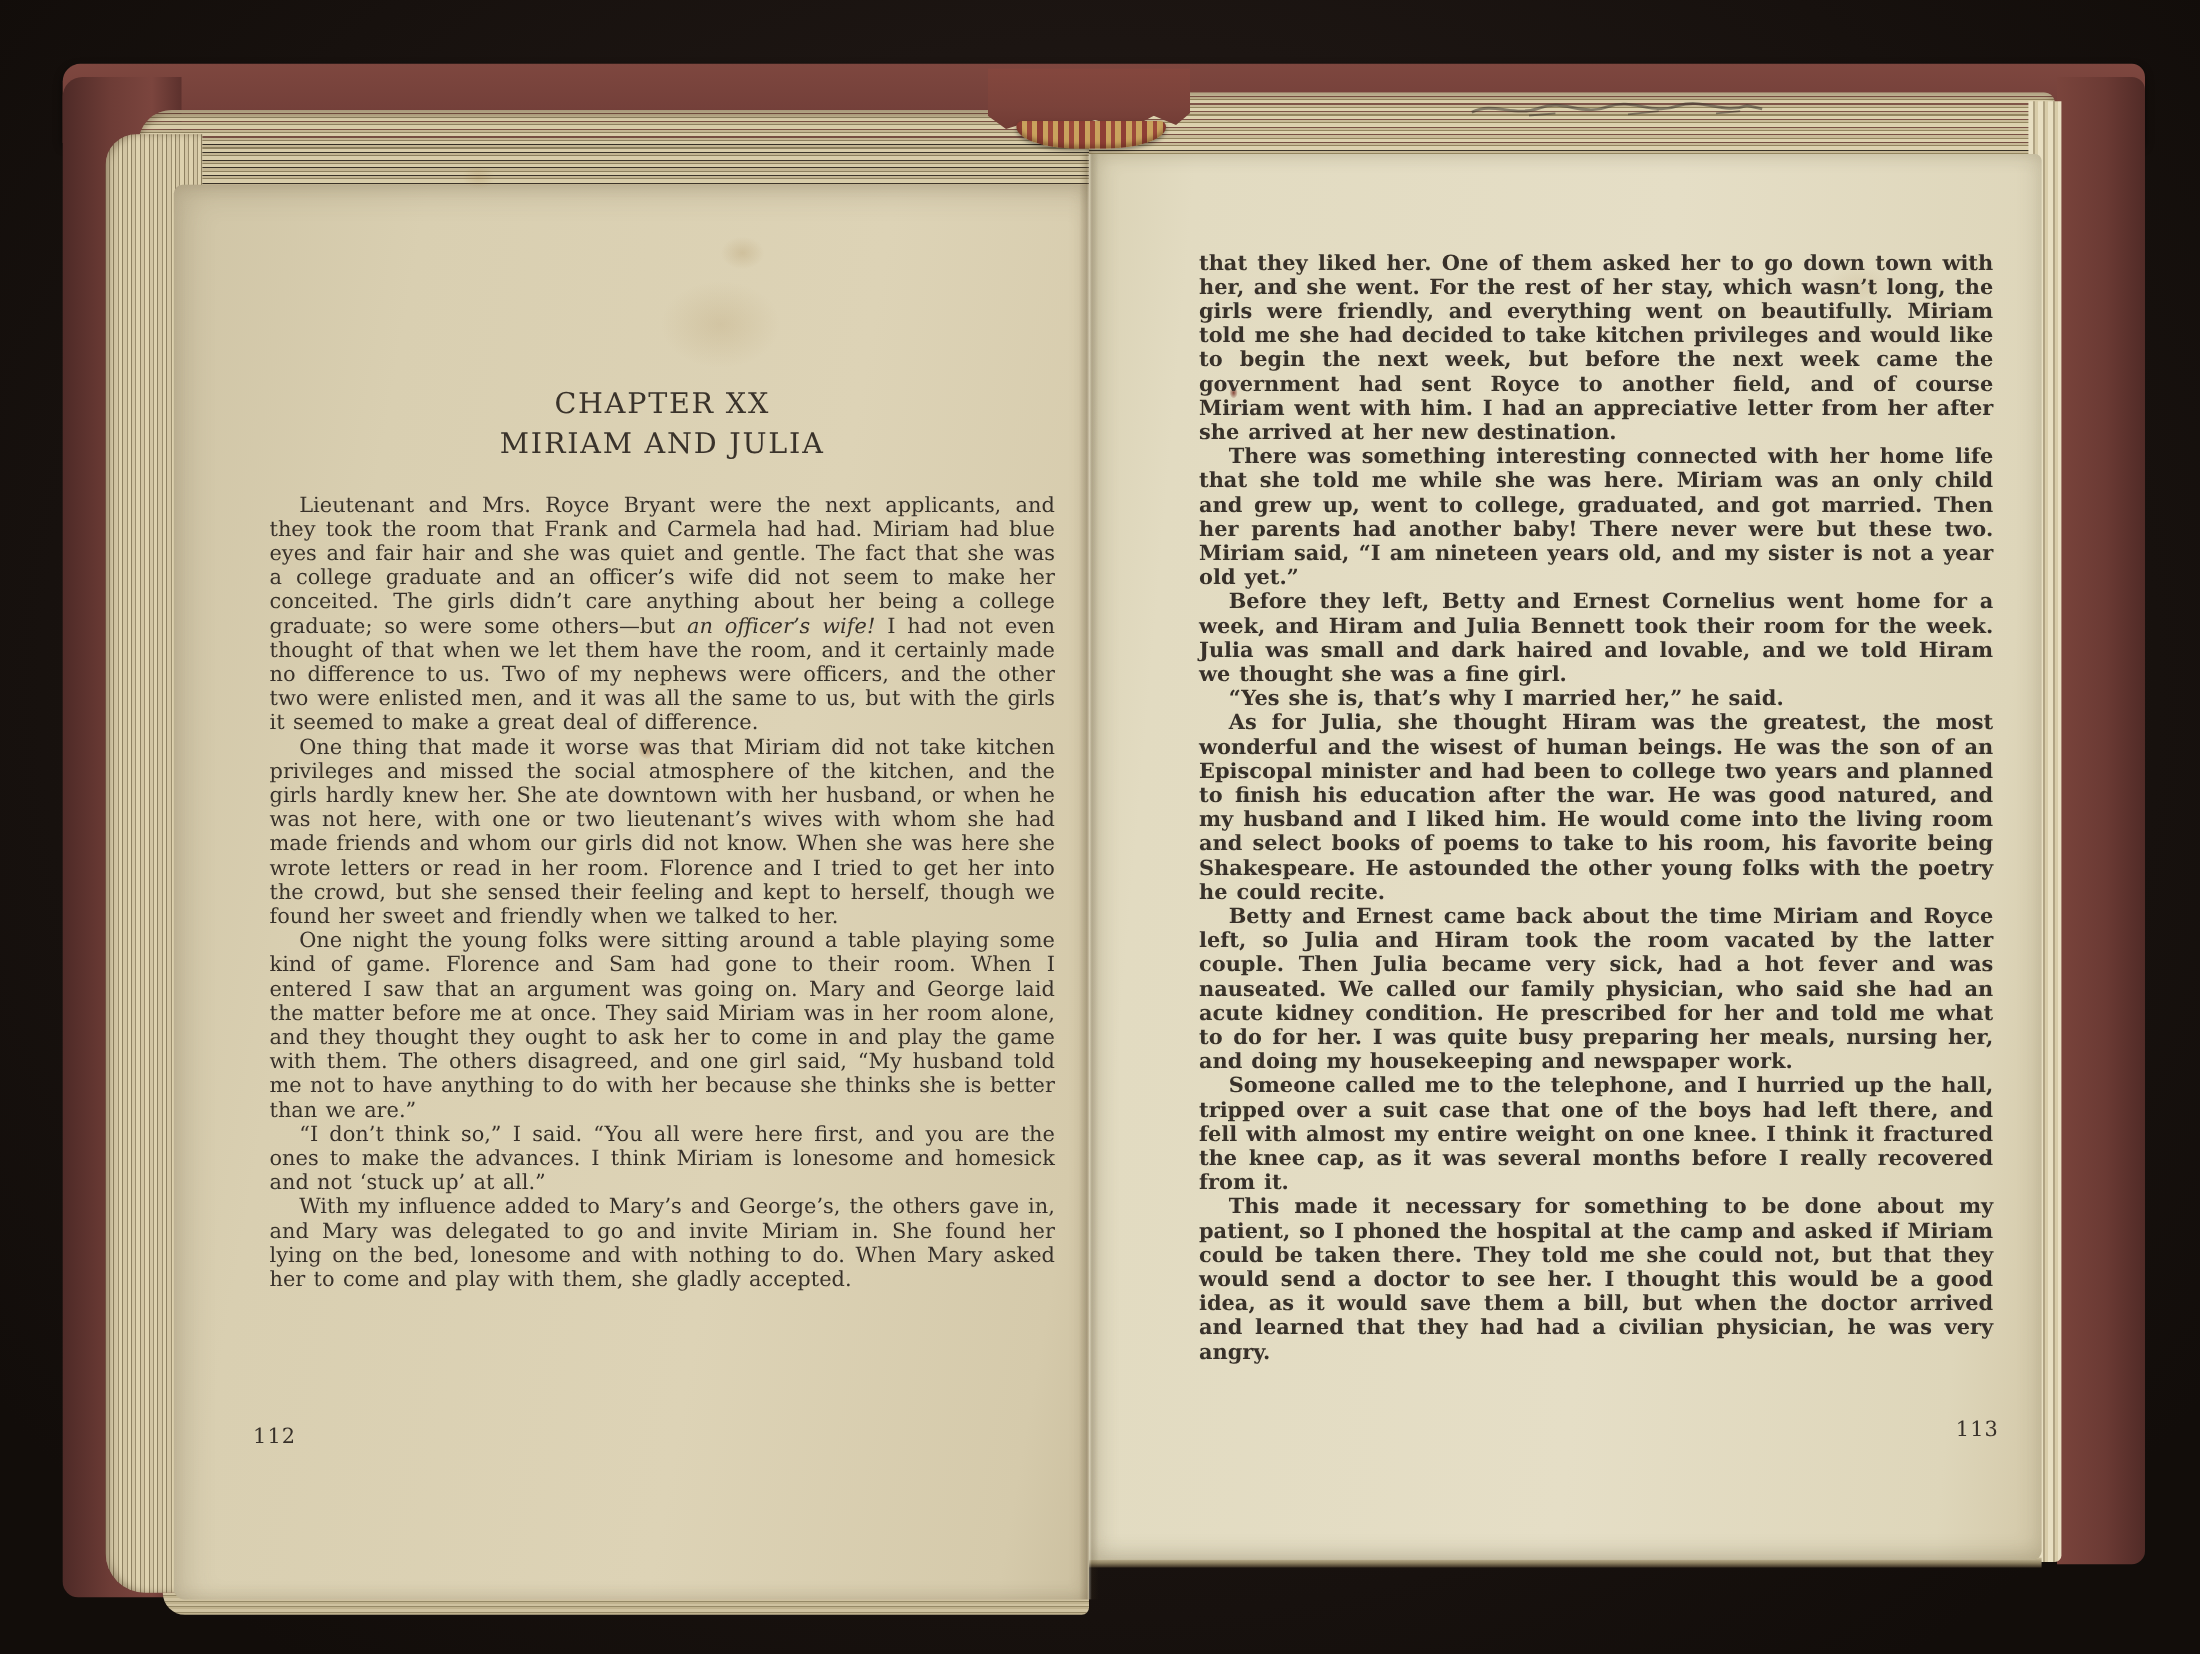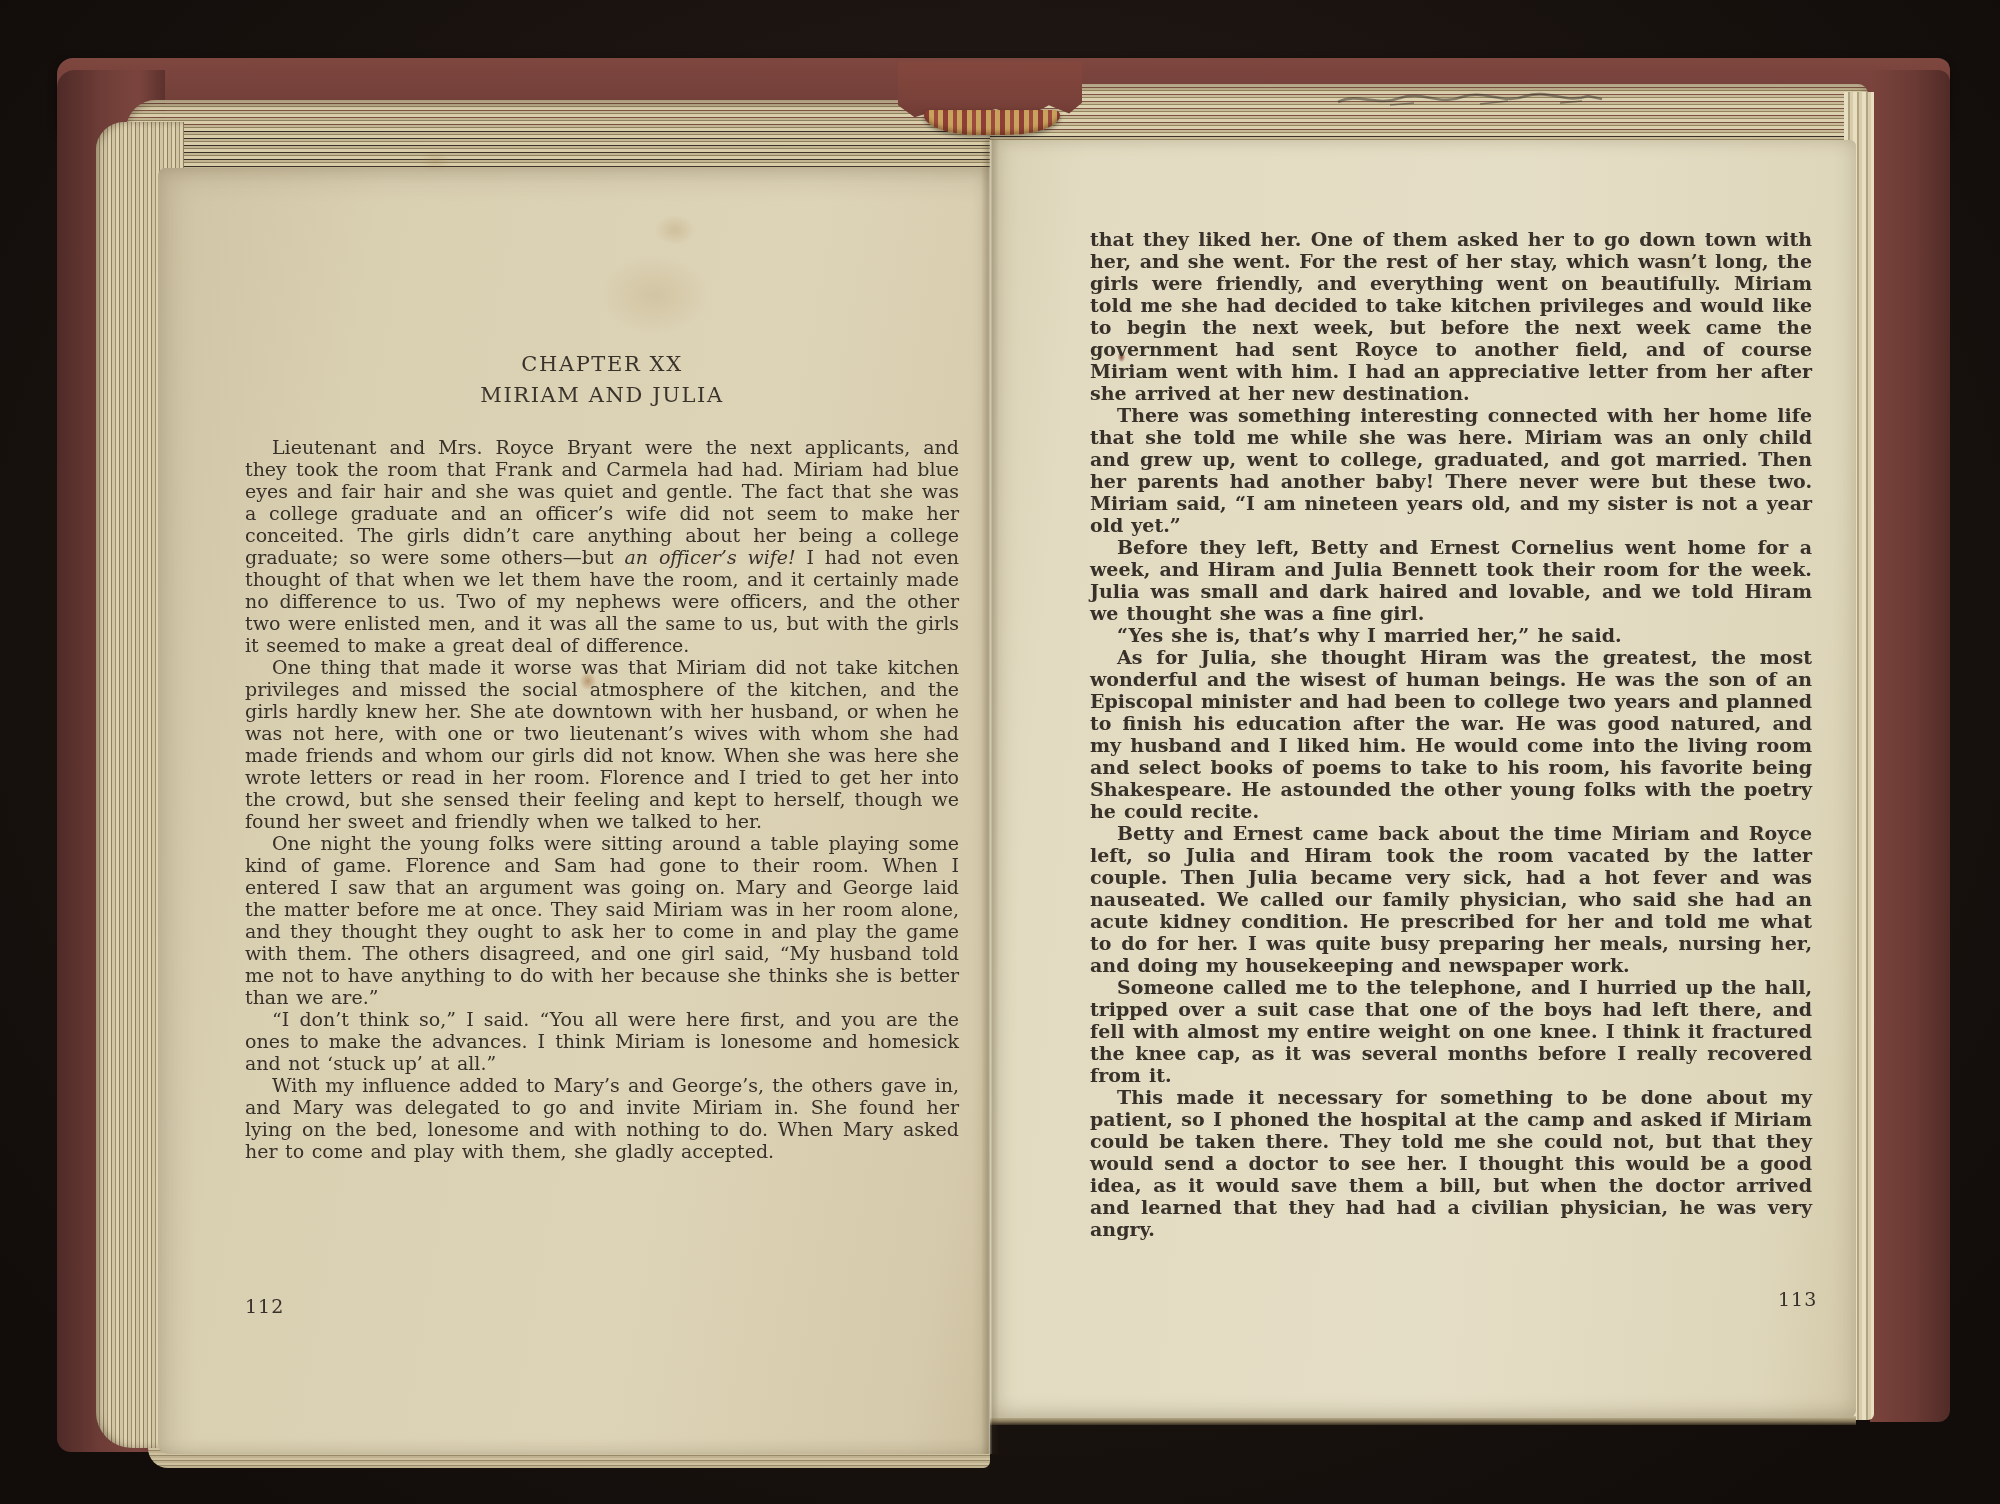--- a/index.html
+++ b/index.html
@@ -92,33 +92,33 @@
   }
   .gutter{
     position:absolute;left:981px;top:140px;width:18px;height:1314px;
     background:linear-gradient(90deg,rgba(70,55,30,0) 0%,rgba(70,55,30,.20) 40%,rgba(252,248,230,.30) 52%,rgba(70,55,30,.16) 64%,rgba(70,55,30,0) 100%);
   }
   
   .page-text{position:absolute;color:#38312a;}
   .left-text{left:245px;top:352px;width:714px;}
   .right-text{left:1090px;top:228px;width:722px;}
   .chapter-heading,.chapter-title{
-    text-align:center;font-size:21px;letter-spacing:1.6px;color:#3a332b;
+    text-align:center;font-size:26px;letter-spacing:1.6px;color:#3a332b;
   }
   .chapter-title{margin-top:7px;}
   .paragraphs{margin-top:29px;}
   .right-text .paragraphs{margin-top:0;font-weight:bold;}
   p.para{
     margin:0;font-size:19px;line-height:22px;text-align:justify;
     text-indent:27px;word-spacing:1.5px;
   }
   p.para.no-indent{text-indent:0;}
   .it{font-style:italic;}
   .page-number{position:absolute;font-size:19px;color:#38312a;letter-spacing:1px;}
-  .page-number-left{left:245px;top:1295px;}
+  .page-number-left{left:230px;top:1295px;}
   .page-number-right{left:1778px;top:1288px;}
   
   .stain{position:absolute;border-radius:50%;pointer-events:none;}
   .stain-1{left:600px;top:255px;width:110px;height:80px;background:radial-gradient(ellipse,rgba(150,115,55,.14),transparent 70%);}
   .stain-2{left:655px;top:215px;width:40px;height:30px;background:radial-gradient(ellipse,rgba(155,120,60,.20),transparent 70%);}
   .stain-3{left:580px;top:672px;width:16px;height:18px;background:radial-gradient(ellipse,rgba(140,85,35,.45),transparent 75%);}
   .stain-4{left:1118px;top:352px;width:7px;height:10px;background:radial-gradient(ellipse,rgba(110,35,25,.8),transparent 80%);}
   .stain-5{left:1660px;top:240px;width:60px;height:40px;background:radial-gradient(ellipse,rgba(150,115,55,.12),transparent 70%);}
   .stain-6{left:420px;top:150px;width:30px;height:22px;background:radial-gradient(ellipse,rgba(150,115,55,.18),transparent 70%);}
   .inscription{position:absolute;left:1330px;top:84px;width:300px;height:28px;opacity:.55;filter:blur(.7px);}

